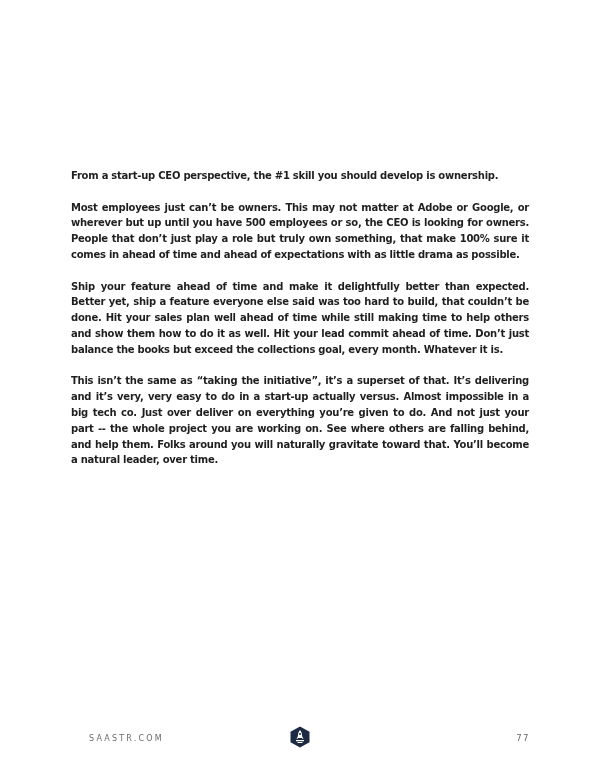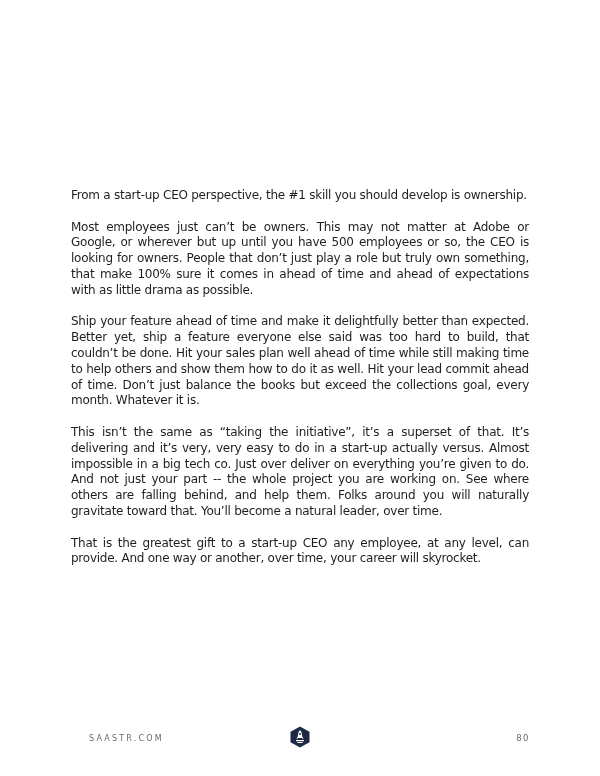--- a/index.html
+++ b/index.html
@@ -14,26 +14,27 @@
     margin: 0;
     color: #3bb39c;
     font-family: "DejaVu Sans", sans-serif;
     font-weight: bold;
     font-size: 17.2px;
     line-height: 20.2px;
     text-align: justify;
     letter-spacing: -0.15px;
   }
   .body-text {
-    position: absolute; left: 71px; top: 188px; width: 458px;
+    position: absolute; left: 71px; top: 168px; width: 458px;
     color: #1f1f1f;
     font-family: "DejaVu Sans", sans-serif;
-    font-size: 12px;
+    font-size: 10px;
     line-height: 15.8px;
     letter-spacing: -0.25px;
+    font-weight: bold;
   }
   .body-text p { margin: 0 0 15.8px 0; text-align: justify; }
   .footer-left {
     position: absolute; left: 70px; top: 734px;
     font-family: "DejaVu Sans", sans-serif;
     font-size: 8px; letter-spacing: 2.2px; color: #6a6a6a; margin-left: 19px;
   }
   .footer-right {
     position: absolute; right: 70px; top: 733px;
     font-family: "DejaVu Sans", sans-serif;
@@ -46,31 +47,30 @@
 </head>
 <body>
 
 <div class="page">
 
   <div class="body-text">
     <p>From a start-up CEO perspective, the #1 skill you should develop is ownership.</p>
     <p>Most employees just can’t be owners. This may not matter at Adobe or Google, or wherever but up until you have 500 employees or so, the CEO is looking for owners. People that don’t just play a role but truly own something, that make 100% sure it comes in ahead of time and ahead of expectations with as little drama as possible.</p>
     <p>Ship your feature ahead of time and make it delightfully better than expected. Better yet, ship a feature everyone else said was too hard to build, that couldn’t be done. Hit your sales plan well ahead of time while still making time to help others and show them how to do it as well. Hit your lead commit ahead of time. Don’t just balance the books but exceed the collections goal, every month. Whatever it is.</p>
     <p>This isn’t the same as “taking the initiative”, it’s a superset of that. It’s delivering and it’s very, very easy to do in a start-up actually versus. Almost impossible in a big tech co. Just over deliver on everything you’re given to do. And not just your part -- the whole project you are working on. See where others are falling behind, and help them. Folks around you will naturally gravitate toward that. You’ll become a natural leader, over time.</p>
-    <p>That is the greatest gift to a start-up CEO any employee, at any level, can provide. And one way or another, over time, your career will skyrocket.</p>
   </div>
 
   <div class="footer-left">SAASTR.COM</div>
 
   <div class="logo">
     <svg width="20" height="22" viewBox="0 0 20 22">
       <polygon points="10,0.5 19.5,5.8 19.5,16.2 10,21.5 0.5,16.2 0.5,5.8" fill="#1e2a44"></polygon>
       <path d="M10 4 C12 6 12.3 9 12 12 L8 12 C7.7 9 8 6 10 4 Z" fill="#ffffff"></path>
       <circle cx="10" cy="8" r="1" fill="#1e2a44"></circle>
       <path d="M8 10 L6.5 13 L8 12.5 Z" fill="#ffffff"></path>
       <path d="M12 10 L13.5 13 L12 12.5 Z" fill="#ffffff"></path>
       <rect x="6" y="14" width="8" height="1.2" fill="#ffffff"></rect>
       <rect x="7.5" y="16" width="5" height="1" fill="#ffffff"></rect>
     </svg>
   </div>
 
-  <div class="footer-right">80</div>
+  <div class="footer-right">77</div>
 </div>
 
 </body></html>

